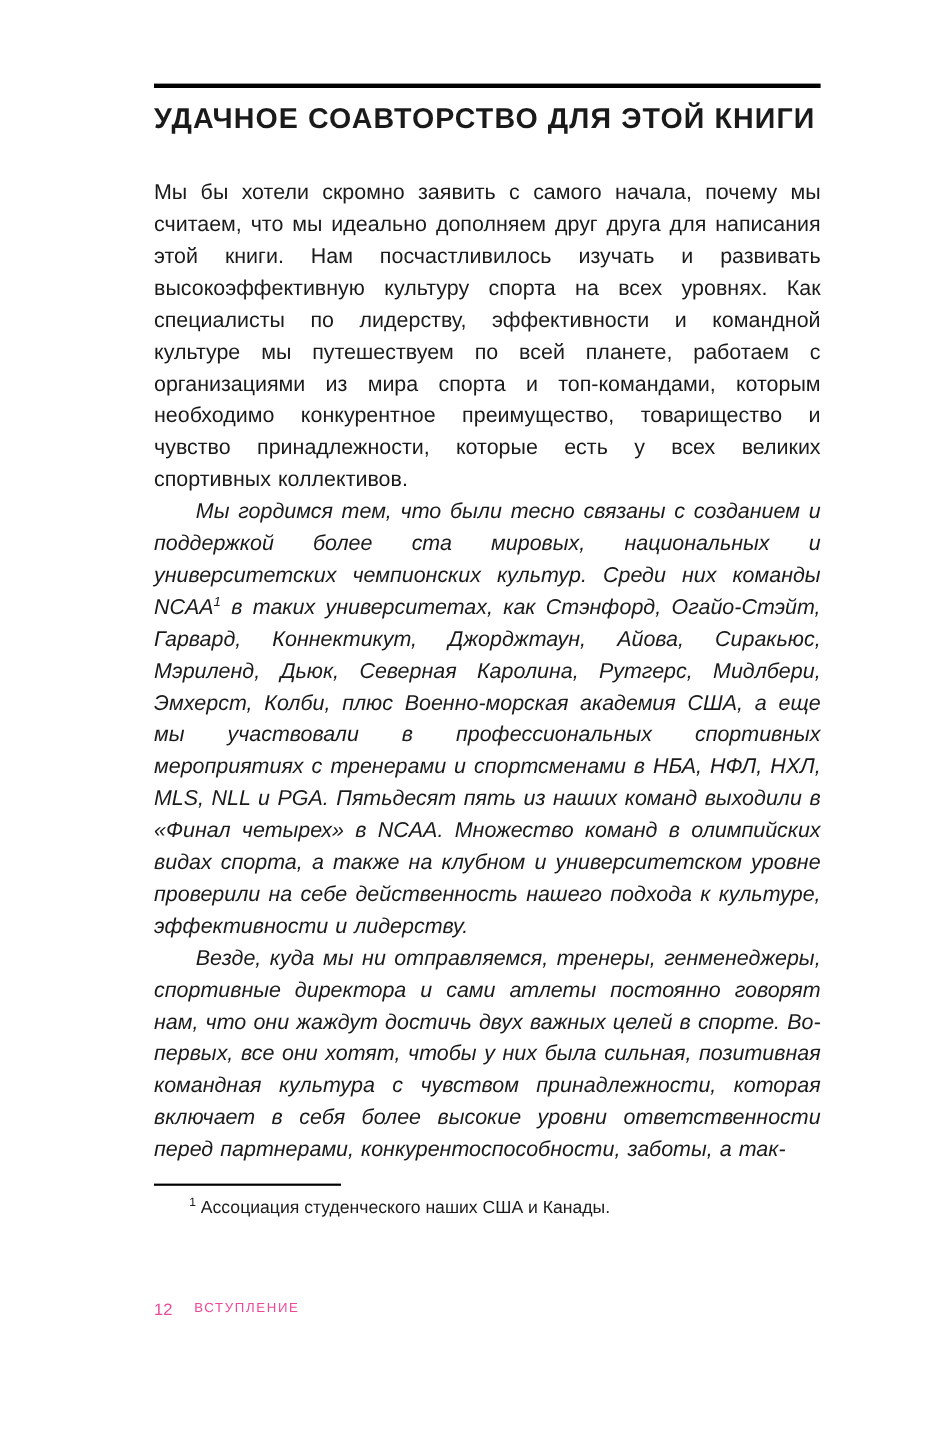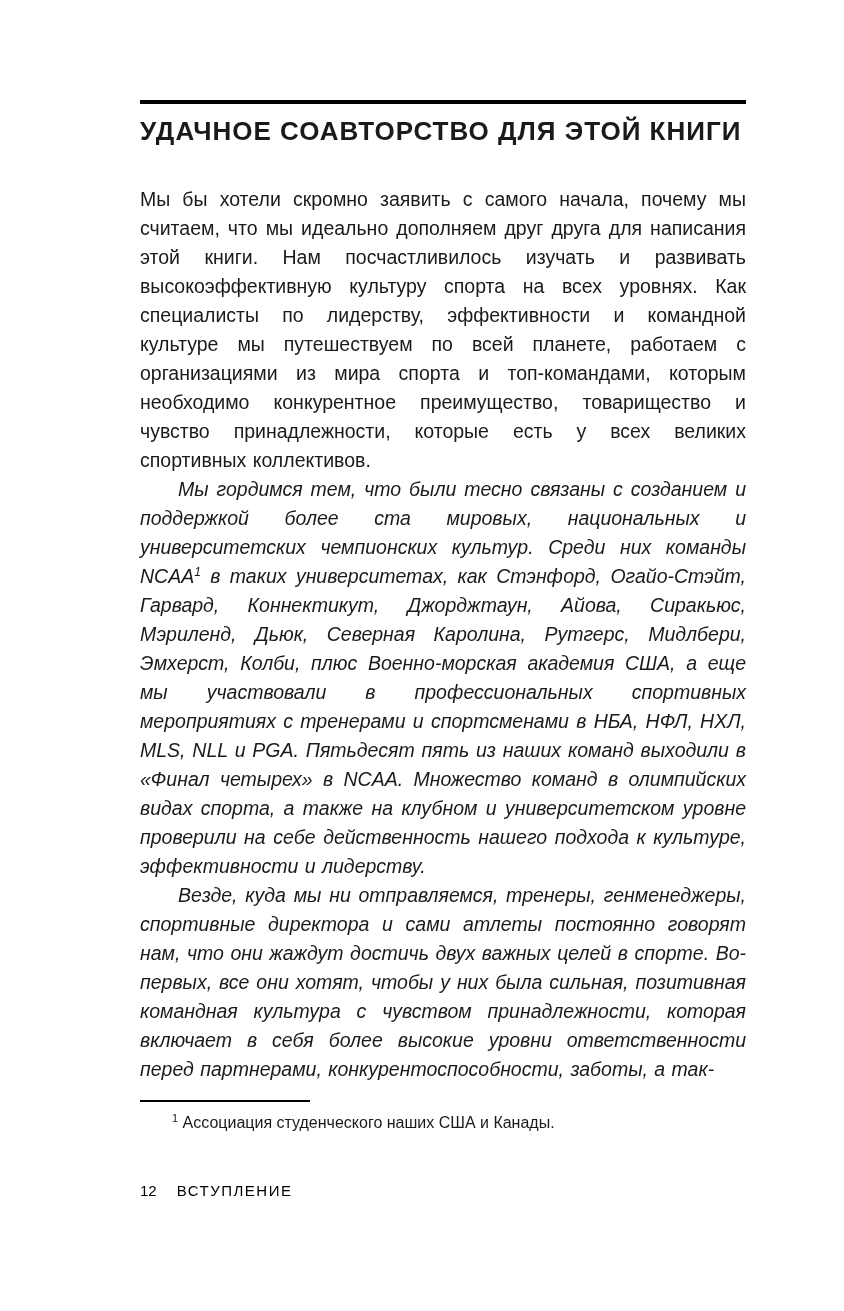--- a/index.html
+++ b/index.html
@@ -4,21 +4,21 @@
 <style>
   * { box-sizing: border-box; }
   html, body { margin: 0; padding: 0; background: #ffffff; }
   .page {
     width: 844px;
     height: 1311px;
     background: #ffffff;
     position: relative;
     font-family: "Liberation Sans", sans-serif;
     color: #1a1a1a;
-    padding: 100px 98px 0 140px;
+    padding: 76px 98px 0 140px;
     overflow: hidden;
   }
   .title-rule {
     height: 4px;
     background: #000000;
     width: 100%;
     margin-bottom: 13px;
   }
   .chapter-title {
     font-size: 26px;
@@ -58,28 +58,28 @@
     font-size: 11px;
     vertical-align: super;
     line-height: 0;
   }
   .page-footer {
     position: absolute;
     left: 140px;
     top: 1182px;
     display: flex;
     align-items: flex-start;
-    color: #000000;
+    color: #ec4899;
   }
   .page-number {
     font-size: 15px;
     font-weight: 400;
   }
   .section-label {
-    font-size: 15px;
+    font-size: 12px;
     letter-spacing: 1.5px;
     margin-left: 20px;
   }
 </style>
 </head>
 <body>
 
 <div class="page">
 
   <div class="title-rule"></div>

